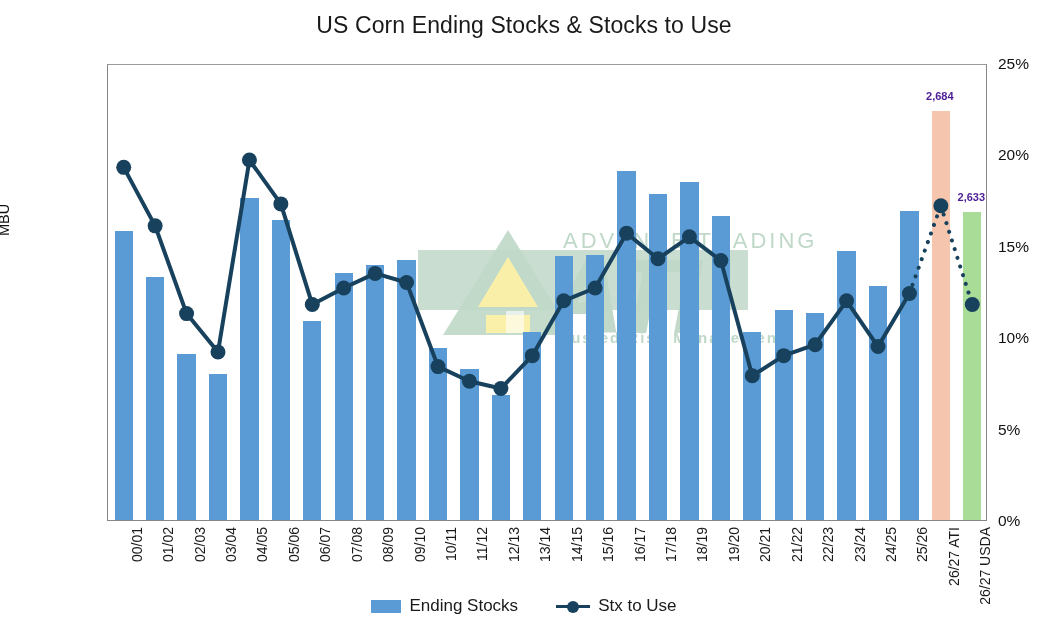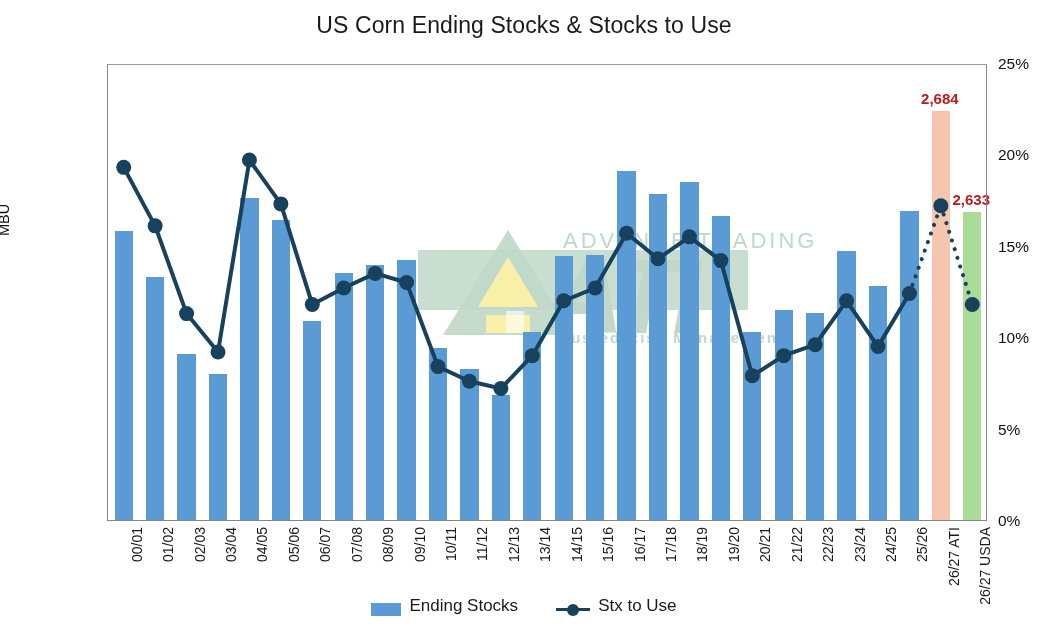--- a/index.html
+++ b/index.html
@@ -96,23 +96,23 @@
   .bar {
     position: absolute;
     bottom: 0;
   }
   .bar.blue   { background: #5B9BD5; }
   .bar.salmon { background: #F5C6AD; }
   .bar.green  { background: #A9DC96; }
 
   .bar-label {
     position: absolute;
-    font-size: 15px;
+    font-size: 11px;
     font-weight: bold;
-    color: #b91c1c;
+    color: #4c1d95;
     text-align: center;
     white-space: nowrap;
     transform: translateX(-50%);
   }
 
   
   #line-svg {
     position: absolute;
     left: 0; top: 0;
     width: 880px; height: 457px;
@@ -125,21 +125,21 @@
     position: absolute;
     left: 0; top: 596px;
     width: 1048px;
     display: flex;
     justify-content: center;
     align-items: center;
     gap: 38px;
   }
   .legend-item {
     display: flex;
-    align-items: flex-end;
+    align-items: center;
     gap: 8px;
     font-size: 17px;
     color: #1a1a1a;
   }
   .legend-swatch-bar {
     width: 30px; height: 13px;
     background: #5B9BD5;
     display: inline-block;
   }
   .legend-swatch-line {

